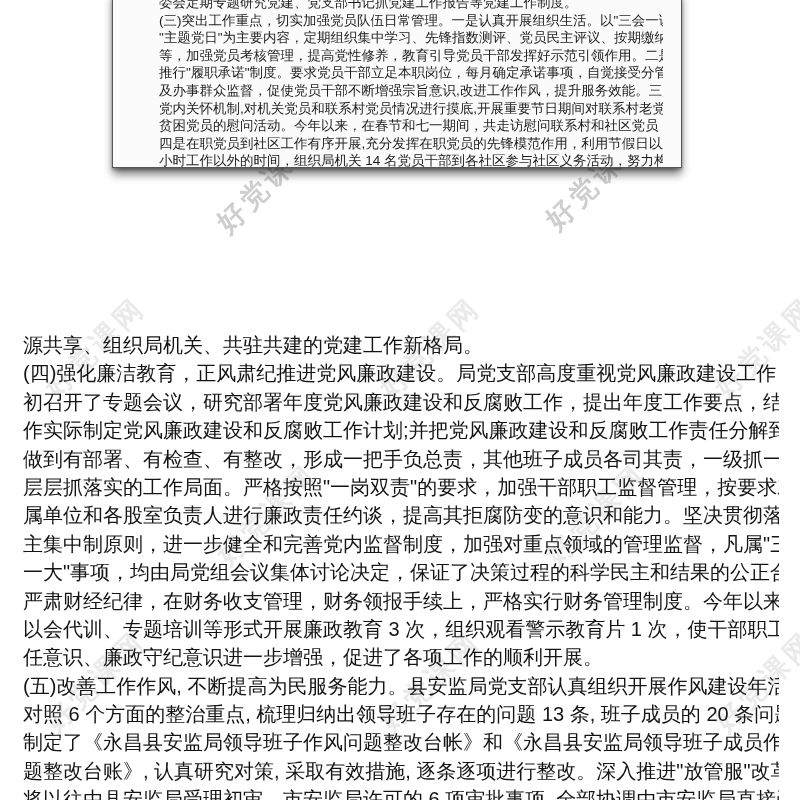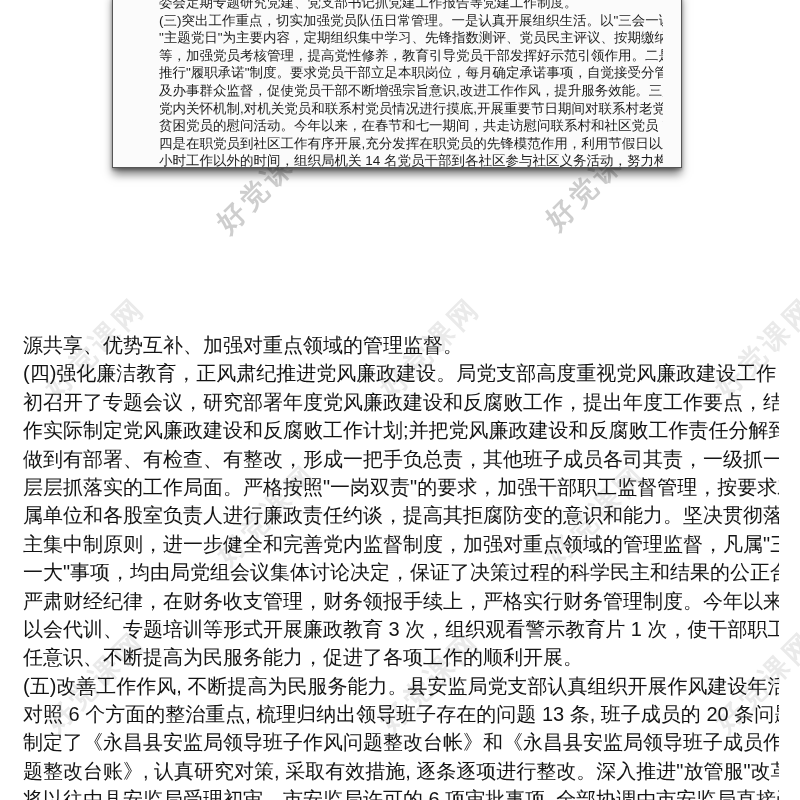--- a/index.html
+++ b/index.html
@@ -117,32 +117,32 @@
     <div class="doc-line">等，加强党员考核管理，提高党性修养，教育引导党员干部发挥好示范引领作用。二是继续</div>
     <div class="doc-line">推行"履职承诺"制度。要求党员干部立足本职岗位，每月确定承诺事项，自觉接受分管领导</div>
     <div class="doc-line">及办事群众监督，促使党员干部不断增强宗旨意识,改进工作作风，提升服务效能。三是健全</div>
     <div class="doc-line">党内关怀机制,对机关党员和联系村党员情况进行摸底,开展重要节日期间对联系村老党员、</div>
     <div class="doc-line">贫困党员的慰问活动。今年以来，在春节和七一期间，共走访慰问联系村和社区党员 7 人。</div>
     <div class="doc-line">四是在职党员到社区工作有序开展,充分发挥在职党员的先锋模范作用，利用节假日以及八</div>
     <div class="doc-line">小时工作以外的时间，组织局机关 14 名党员干部到各社区参与社区义务活动，努力构建资</div>
   </div>
 
   <div class="body-text">
-    <div class="body-line">源共享、优势互补、加强对重点领域的管理监督。</div>
+    <div class="body-line">源共享、组织局机关、共驻共建的党建工作新格局。</div>
     <div class="body-line">(四)强化廉洁教育，正风肃纪推进党风廉政建设。局党支部高度重视党风廉政建设工作，年</div>
     <div class="body-line">初召开了专题会议，研究部署年度党风廉政建设和反腐败工作，提出年度工作要点，结合工</div>
     <div class="body-line">作实际制定党风廉政建设和反腐败工作计划;并把党风廉政建设和反腐败工作责任分解到人，</div>
     <div class="body-line">做到有部署、有检查、有整改，形成一把手负总责，其他班子成员各司其责，一级抓一级，</div>
     <div class="body-line">层层抓落实的工作局面。严格按照"一岗双责"的要求，加强干部职工监督管理，按要求对下</div>
     <div class="body-line">属单位和各股室负责人进行廉政责任约谈，提高其拒腐防变的意识和能力。坚决贯彻落实民</div>
     <div class="body-line">主集中制原则，进一步健全和完善党内监督制度，加强对重点领域的管理监督，凡属"三重</div>
     <div class="body-line">一大"事项，均由局党组会议集体讨论决定，保证了决策过程的科学民主和结果的公正合理;</div>
     <div class="body-line">严肃财经纪律，在财务收支管理，财务领报手续上，严格实行财务管理制度。今年以来采取</div>
     <div class="body-line">以会代训、专题培训等形式开展廉政教育 3 次，组织观看警示教育片 1 次，使干部职工的责</div>
-    <div class="body-line">任意识、不断提高为民服务能力，促进了各项工作的顺利开展。</div>
+    <div class="body-line">任意识、廉政守纪意识进一步增强，促进了各项工作的顺利开展。</div>
     <div class="body-line">(五)改善工作作风, 不断提高为民服务能力。县安监局党支部认真组织开展作风建设年活动,</div>
     <div class="body-line">对照 6 个方面的整治重点, 梳理归纳出领导班子存在的问题 13 条, 班子成员的 20 条问题。</div>
     <div class="body-line">制定了《永昌县安监局领导班子作风问题整改台帐》和《永昌县安监局领导班子成员作风问</div>
     <div class="body-line">题整改台账》, 认真研究对策, 采取有效措施, 逐条逐项进行整改。深入推进"放管服"改革,</div>
     <div class="body-line">将以往由县安监局受理初审、市安监局许可的 6 项审批事项, 全部协调由市安监局直接受</div>
   </div>
 
 </div>
 
 </body></html>

